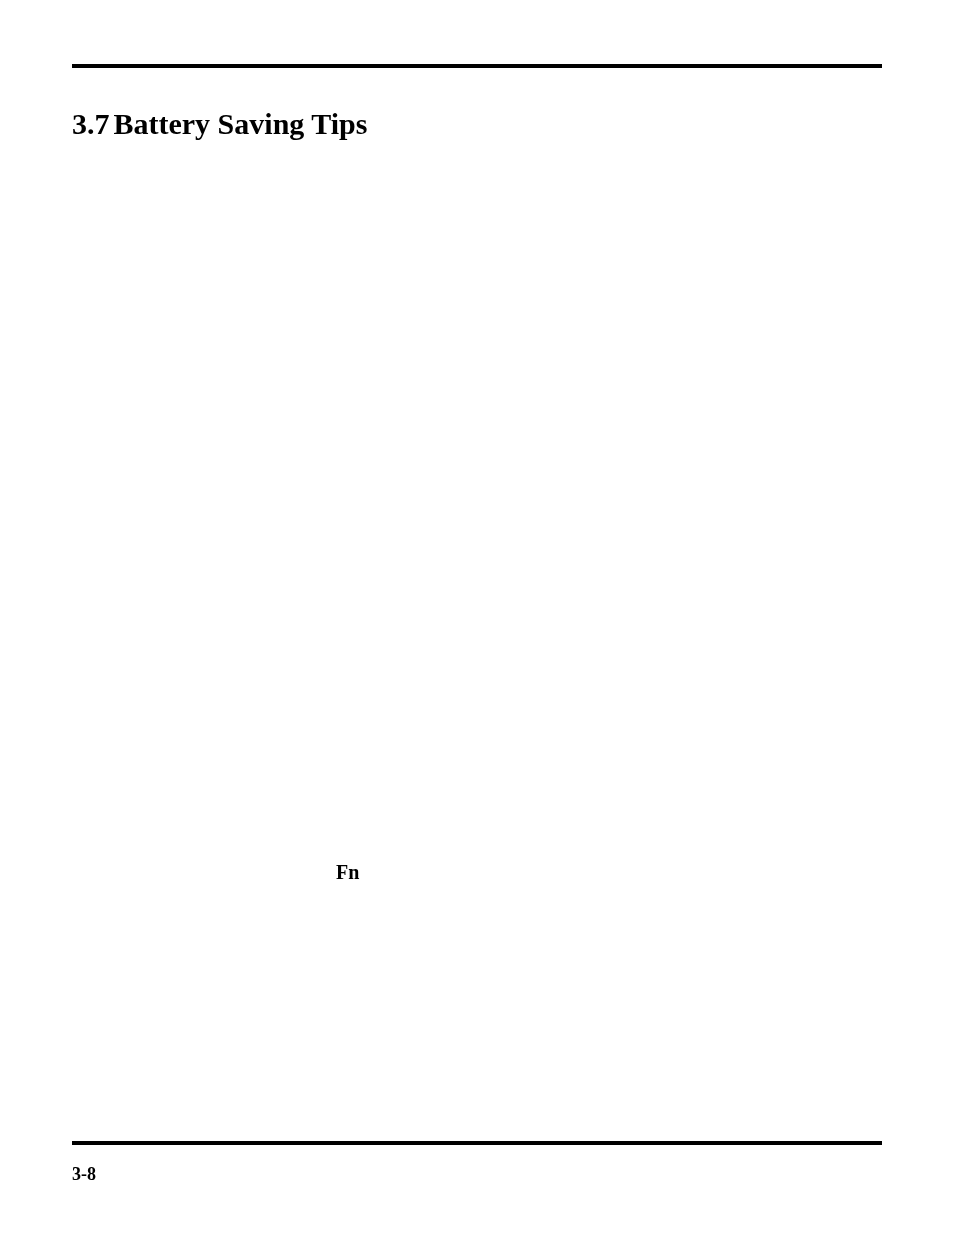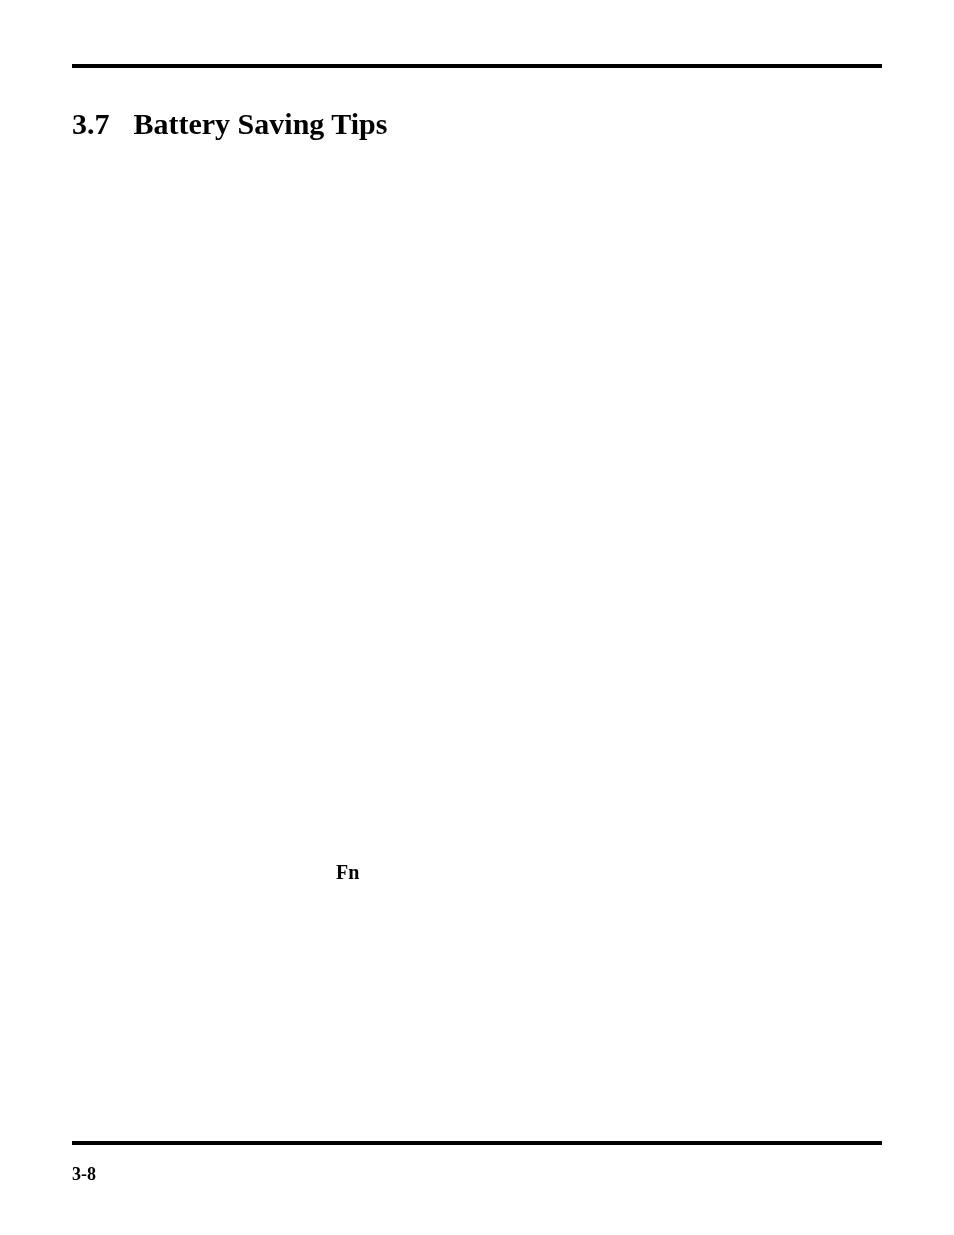--- a/index.html
+++ b/index.html
@@ -44,21 +44,21 @@
   .sect-h3 .num { flex: 0 0 auto; }
   .sect-h3 .ttl { flex: 1 1 auto; }
   .sect-h2 {
     font-family: "Times New Roman", Times, Georgia, serif;
     font-weight: 700;
     font-size: 30px;
     line-height: 1.2;
     margin-top: 0;
     margin-bottom: 24px;
     display: flex;
-    gap: 24px;
+    gap: 4px;
   }
   .sect-h2 .num { flex: 0 0 auto; }
   .sect-h2 .ttl { flex: 1 1 auto; }
   .block-361 { margin-bottom: 170px; }
   .block-362 { margin-bottom: 170px; }
   .block-363 { margin-bottom: 170px; }
   .block-37  { margin-bottom: 120px; }
   .fn-word {
     font-family: "Times New Roman", Times, serif;
     font-weight: 700;

